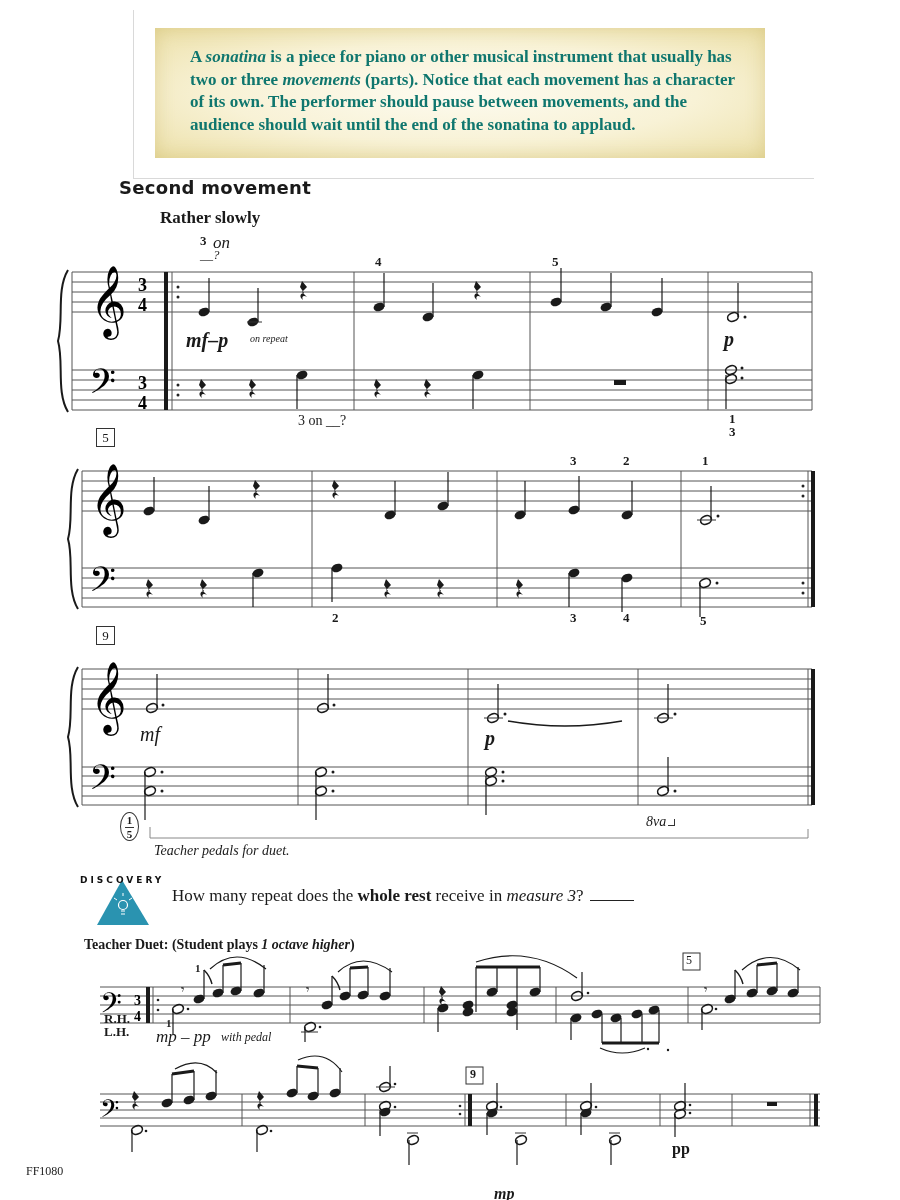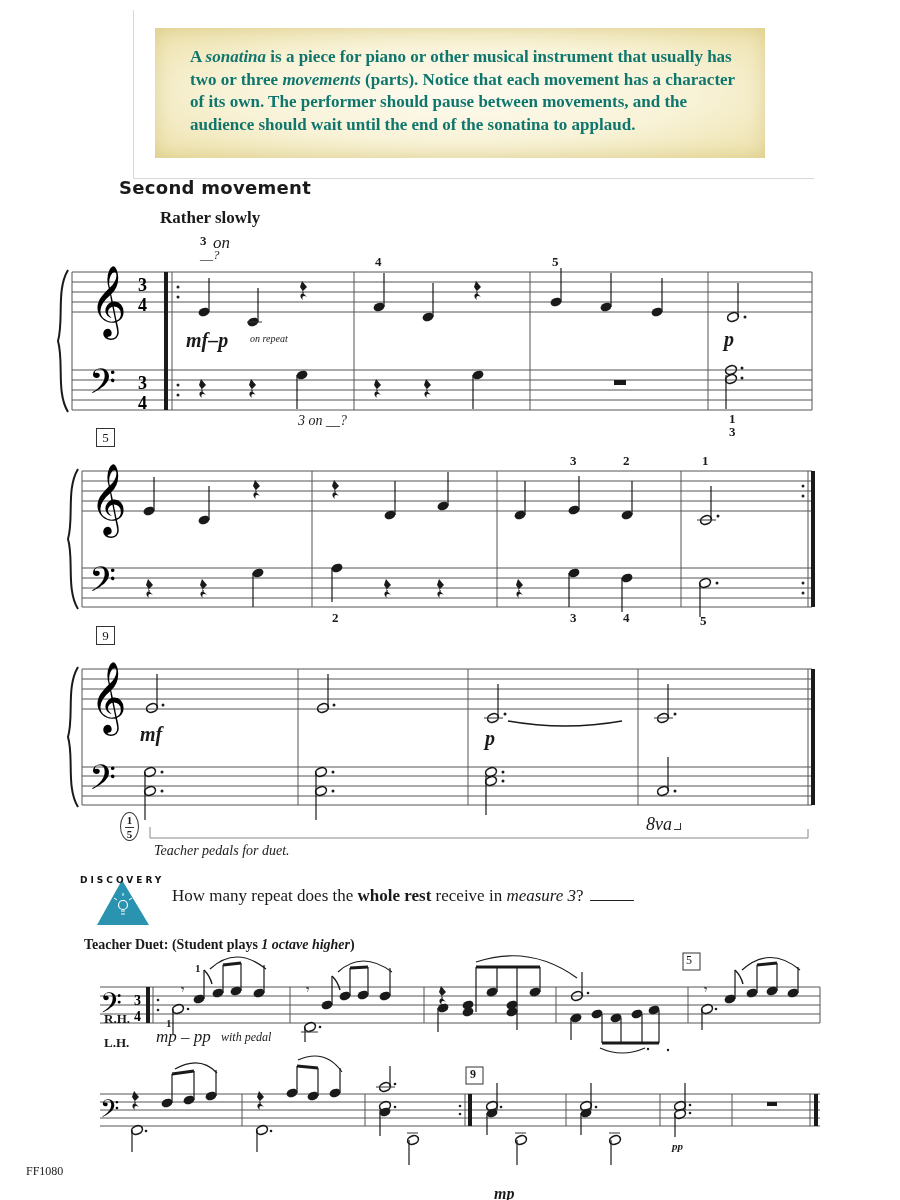--- a/index.html
+++ b/index.html
@@ -454,59 +454,59 @@
     <rect x="767" y="1102" width="10" height="4" fill="#1a1a1a"></rect>
     <rect x="814" y="1094" width="4" height="32" fill="#1a1a1a"></rect>
   </g>
 </svg>
 
 <div class="abs" style="left:200px;top:233px;font-size:13px;font-weight:bold;">3</div>
 <div class="abs" style="left:213px;top:233px;font-size:17px;font-style:italic;">on</div>
 <div class="abs" style="left:200px;top:247px;font-size:13px;font-style:italic;">__?</div>
 <div class="abs" style="left:186px;top:329px;font-size:20px;font-weight:bold;font-style:italic;">mf–p</div>
 <div class="abs" style="left:250px;top:333px;font-size:10px;font-style:italic;">on repeat</div>
-<div class="abs" style="left:298px;top:413px;font-size:14px;font-style:italic;">3 on __?</div>
+<div class="abs" style="left:298px;top:413px;font-size:14px;">3 on __?</div>
 <div class="abs" style="left:375px;top:254px;font-size:13px;font-weight:bold;">4</div>
 <div class="abs" style="left:552px;top:254px;font-size:13px;font-weight:bold;">5</div>
 <div class="abs" style="left:724px;top:328px;font-size:20px;font-weight:bold;font-style:italic;">p</div>
 <div class="abs" style="left:729px;top:411px;font-size:13px;font-weight:bold;">1</div>
 <div class="abs" style="left:729px;top:424px;font-size:13px;font-weight:bold;">3</div>
 
 <div class="abs" style="left:96px;top:428px;width:17px;height:17px;border:1px solid #333;font-size:13px;text-align:center;line-height:17px;">5</div>
 <div class="abs" style="left:332px;top:610px;font-size:13px;font-weight:bold;">2</div>
 <div class="abs" style="left:570px;top:453px;font-size:13px;font-weight:bold;">3</div>
 <div class="abs" style="left:623px;top:453px;font-size:13px;font-weight:bold;">2</div>
 <div class="abs" style="left:570px;top:610px;font-size:13px;font-weight:bold;">3</div>
 <div class="abs" style="left:623px;top:610px;font-size:13px;font-weight:bold;">4</div>
 <div class="abs" style="left:702px;top:453px;font-size:13px;font-weight:bold;">1</div>
 <div class="abs" style="left:700px;top:613px;font-size:13px;font-weight:bold;">5</div>
 
 <div class="abs" style="left:96px;top:626px;width:17px;height:17px;border:1px solid #333;font-size:13px;text-align:center;line-height:17px;">9</div>
-<div class="abs" style="left:140px;top:723px;font-size:20px;font-weight:bold;font-style:italic;">mf</div>
+<div class="abs" style="left:140px;top:723px;font-size:20px;font-weight:normal;font-style:italic;">mf</div>
 <div class="abs" style="left:485px;top:727px;font-size:20px;font-weight:bold;font-style:italic;">p</div>
 <div class="abs" style="left:120px;top:812px;width:19px;height:29px;border:1px solid #333;border-radius:50%;text-align:center;font-size:11px;font-weight:bold;line-height:13px;padding-top:1px;box-sizing:border-box;">
   <div style="border-bottom:1px solid #333;margin:0 4px;">1</div>
   <div>5</div>
 </div>
-<div class="abs" style="left:646px;top:814px;font-size:18px;font-style:italic;"><span>8va</span><span style="border-right:1px solid #333;border-bottom:1px solid #333;display:inline-block;width:6px;height:6px;margin-left:2px;"></span></div>
+<div class="abs" style="left:646px;top:814px;font-size:14px;font-style:italic;"><span>8va</span><span style="border-right:1px solid #333;border-bottom:1px solid #333;display:inline-block;width:6px;height:6px;margin-left:2px;"></span></div>
 <div class="abs" style="left:154px;top:843px;font-size:14px;font-style:italic;">Teacher pedals for duet.</div>
 
 <div class="abs discovery-label">DISCOVERY</div>
 <div class="abs question">
   <span>How many repeat does the </span><b>whole rest</b><span> receive in </span><i>measure 3</i><span>?</span><span class="blank"></span>
 </div>
 
 <div class="abs duet-title">
   <span>Teacher Duet: (Student plays </span><i>1 octave higher</i><span>)</span>
 </div>
 <div class="abs" style="left:104px;top:966px;font-size:13px;font-weight:bold;margin-top:45px;">R.H.</div>
-<div class="abs" style="left:104px;top:1024px;font-size:13px;font-weight:bold;margin-top:11px;">L.H.</div>
+<div class="abs" style="left:104px;top:1024px;font-size:13px;font-weight:bold;">L.H.</div>
 <div class="abs" style="left:195px;top:962px;font-size:11px;font-weight:bold;">1</div>
 <div class="abs" style="left:166px;top:1017px;font-size:11px;font-weight:bold;">1</div>
 <div class="abs" style="left:156px;top:1027px;font-size:17px;font-weight:normal;font-style:italic;">mp – pp</div>
 <div class="abs" style="left:221px;top:1030px;font-size:12px;font-style:italic;">with pedal</div>
 <div class="abs" style="left:686px;top:953px;font-size:12px;">5</div>
 <div class="abs" style="left:470px;top:1067px;font-size:12px;font-weight:bold;">9</div>
 <div class="abs" style="left:478px;top:1185px;font-size:16px;font-weight:bold;font-style:italic;margin-left:16px;">mp</div>
-<div class="abs" style="left:672px;top:1140px;font-size:11px;font-weight:bold;font-style:italic;">pp</div>
+<div class="abs" style="left:672px;top:1140px;font-size:16px;font-weight:bold;">pp</div>
 
 <div class="abs footer-code">FF1080</div>
 <div class="abs page-num">29</div>
 
 </body></html>

